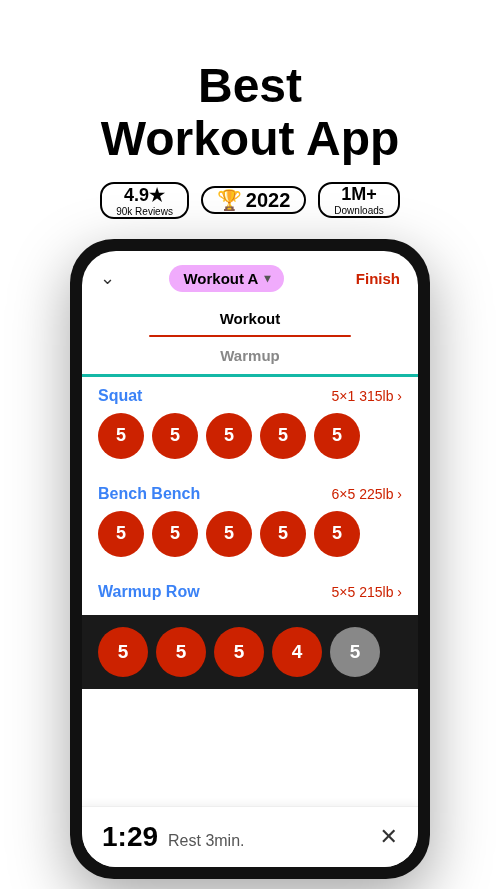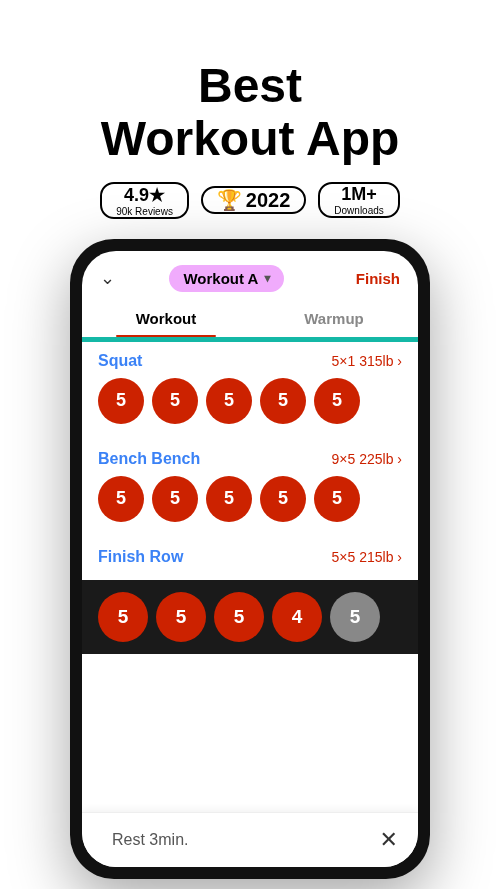--- a/index.html
+++ b/index.html
@@ -124,22 +124,23 @@
     .finish-btn {
       font-size: 15px;
       font-weight: 700;
       color: #cc2200;
       padding-left: 17px;
     }
 
     
     .screen-tabs {
       display: flex;
-      border-bottom: 5px solid #14b8a6;
+      border-bottom: 3px solid #14b8a6;
       margin: 0 0 0 0;
+      flex-direction: column;
     }
     .tab {
       flex: 1;
       text-align: center;
       padding: 10px 0;
       font-size: 15px;
       font-weight: 600;
       color: #888;
       position: relative;
     }
@@ -309,48 +310,49 @@
             <div class="set-circle">5</div>
             <div class="set-circle">5</div>
             <div class="set-circle">5</div>
             <div class="set-circle">5</div>
           </div>
         </div>
 
         <div class="exercise-section">
           <div class="exercise-header">
             <span class="exercise-name">Bench Bench</span>
-            <span class="exercise-sets">9×5 225lb ›</span>
+            <span class="exercise-sets">6×5 225lb ›</span>
           </div>
           <div class="sets-row">
             <div class="set-circle">5</div>
             <div class="set-circle">5</div>
             <div class="set-circle">5</div>
             <div class="set-circle">5</div>
             <div class="set-circle">5</div>
           </div>
         </div>
 
         <div class="exercise-section">
           <div class="exercise-header">
-            <span class="exercise-name">Finish Row</span>
+            <span class="exercise-name">Warmup Row</span>
             <span class="exercise-sets">5×5 215lb ›</span>
           </div>
         </div>
 
         <div class="bottom-dark-bar">
           <div class="set-circle">5</div>
           <div class="set-circle">5</div>
           <div class="set-circle">5</div>
           <div class="set-circle">4</div>
           <div class="set-circle grey">5</div>
         </div>
 
         <div class="timer-bar">
           <div style="display:flex; align-items:baseline;">
+            <span class="timer-time">1:29</span>
             <span class="timer-label">Rest 3min.</span>
           </div>
           <span class="timer-close">✕</span>
         </div>
 
       </div>
     </div>
   </div>
 </div>
 

